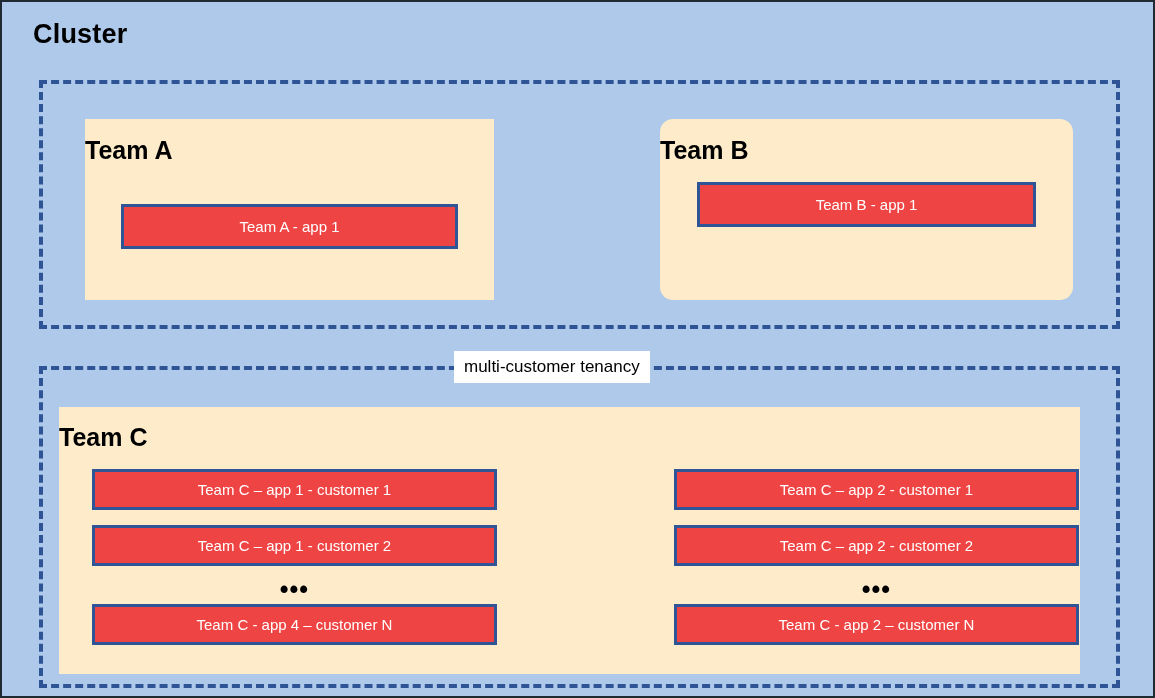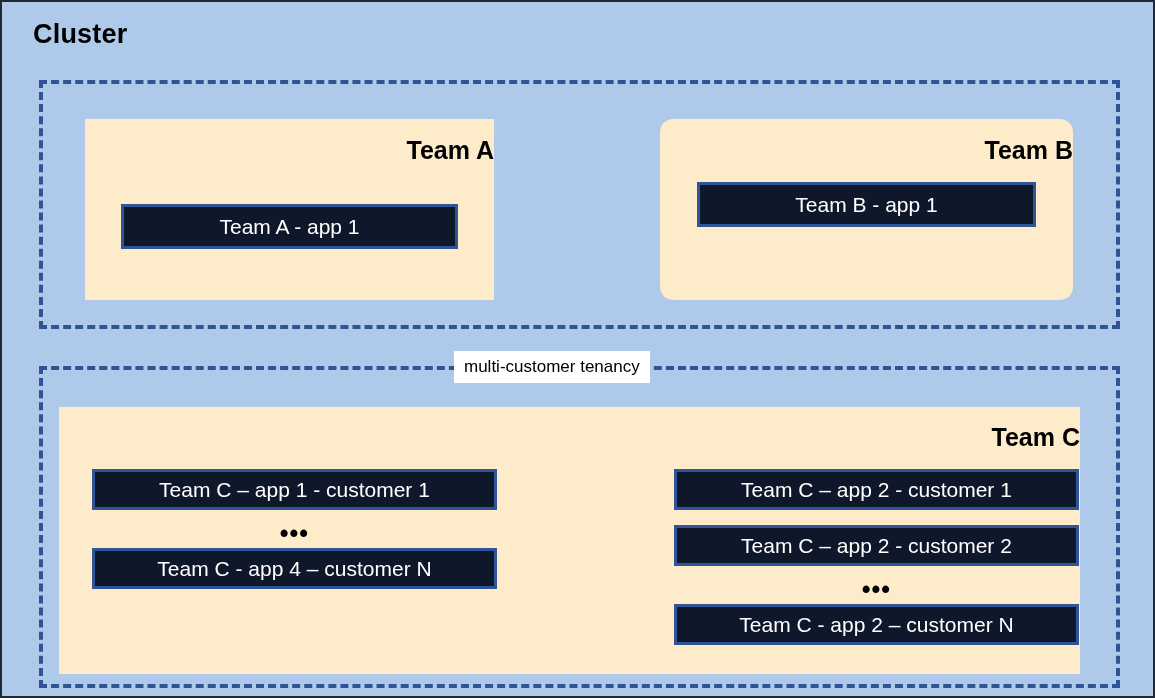--- a/index.html
+++ b/index.html
@@ -79,37 +79,37 @@
     position: absolute;
     box-sizing: border-box;
     background: #fdebc9;
     padding: 0;
   }
   #team-a-box { left: 83px;  top: 117px; width: 409px; height: 181px; }
   #team-b-box { left: 658px; top: 117px; width: 413px; height: 181px; border-radius: 13px; }
   #team-c-box { left: 57px;  top: 405px; width: 1021px; height: 267px; }
 
   .team-title {
-    text-align: right;
+    text-align: left;
     font-size: 25px;
     font-weight: bold;
     color: #000000;
     line-height: 1;
   }
   #team-a-box .team-title,
   #team-b-box .team-title { margin-top: 19px; }
   #team-c-box .team-title { margin-top: 18px; }
 
   
   .app-box {
     box-sizing: border-box;
-    background: #0f172a;
+    background: #ef4444;
     border: 3px solid #2f5597;
     color: #ffffff;
-    font-size: 21px;
+    font-size: 15px;
     line-height: 1;
     display: flex;
     align-items: center;
     justify-content: center;
     white-space: nowrap;
   }
 
   
   #team-a-apps {
     position: absolute;
@@ -184,20 +184,21 @@
 
   <div class="tenancy-label" id="label-multi-customer">multi-customer tenancy</div>
 
   <div class="team-box" id="team-c-box">
     <div class="team-title">Team C</div>
 
     <div class="team-c-columns">
 
       <div class="team-c-column">
         <div class="app-box">Team C – app 1 - customer 1</div>
+        <div class="app-box">Team C – app 1 - customer 2</div>
         <div class="ellipsis">•••</div>
         <div class="app-box">Team C - app 4 – customer N</div>
       </div>
 
       <div class="team-c-column">
         <div class="app-box">Team C – app 2 - customer 1</div>
         <div class="app-box">Team C – app 2 - customer 2</div>
         <div class="ellipsis">•••</div>
         <div class="app-box">Team C - app 2 – customer N</div>
       </div>

